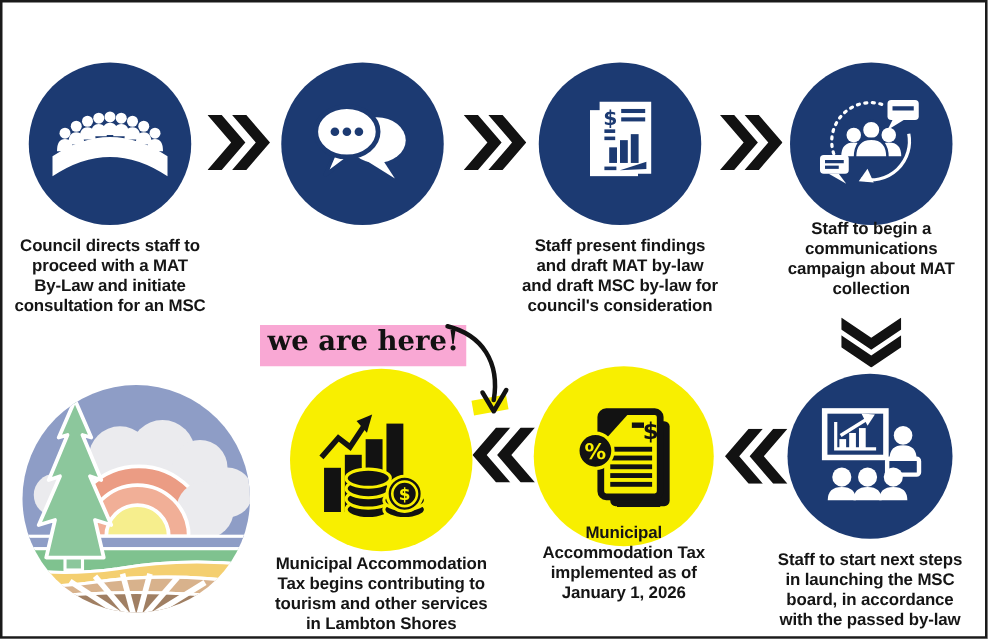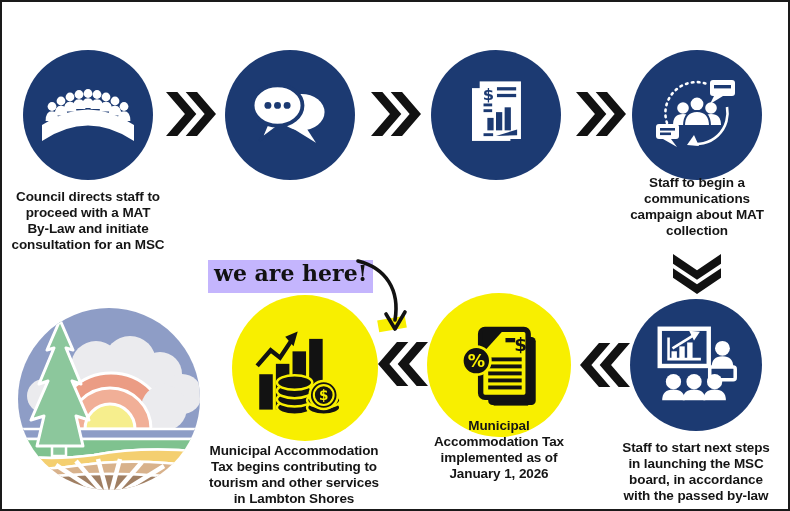--- a/index.html
+++ b/index.html
@@ -12,21 +12,21 @@
   .navy{background:#1c3a72;}
   .yellow{background:#f8ef00;}
   .caption{
     position:absolute;text-align:center;font-weight:700;font-size:13.5px;line-height:16px;
     color:#151515;white-space:pre-line;letter-spacing:-0.1px;
   }
   .chev{position:absolute;}
   .marker-label{
     position:absolute;left:206px;top:258px;
     font-family:"DejaVu Serif",serif;font-weight:700;font-size:22px;line-height:26px;
-    color:#121212;background:#c4b5fd;padding:0 6px 7px 6px;white-space:nowrap;
+    color:#121212;background:#f9a8d4;padding:0 6px 7px 6px;white-space:nowrap;
   }
   .arrow-wrap{position:absolute;left:348px;top:252px;}
   .logo{position:absolute;left:12px;top:302px;}
   svg{display:block;}
 </style>
 </head>
 <body>
 
 <div class="canvas">
 
@@ -88,20 +88,24 @@
         <rect x="37" y="38" width="9" height="3"></rect>
         <rect x="37" y="44" width="9" height="3"></rect>
         <rect x="41" y="53" width="6.5" height="13"></rect>
         <rect x="50" y="47" width="6.5" height="19"></rect>
         <rect x="59" y="42" width="6.5" height="24"></rect>
         <rect x="37" y="69" width="10" height="3"></rect>
         <path d="M50,72 L72,65 L72,71 Z"></path>
       </g>
     </svg>
   </div>
+  <div class="caption" style="left:402px;top:187px;width:184px;">Staff present findings
+and draft MAT by-law
+and draft MSC by-law for
+council's consideration</div>
 
   <svg class="chev" style="left:574px;top:90px;" width="50" height="44" viewBox="0 0 66 50" preserveAspectRatio="none">
     <polygon points="0,0 15,0 40,25 15,50 0,50 25,25" fill="#121212"></polygon>
     <polygon points="26,0 41,0 66,25 41,50 26,50 51,25" fill="#121212"></polygon>
   </svg>
 
   <div class="circle navy" style="left:630px;top:48px;width:130px;height:130px;">
     <svg width="100" height="100" viewBox="0 0 100 100">
       <path d="M20,58 A31,31 0 0 1 60,19" fill="none" stroke="#ffffff" stroke-width="2.6" stroke-dasharray="1.6 4.4" stroke-linecap="round"></path>
       <path d="M80,42 A31,31 0 0 1 42,78" fill="none" stroke="#ffffff" stroke-width="2.6"></path>
@@ -198,21 +202,21 @@
         <ellipse cx="40" cy="72" rx="17" ry="7"></ellipse>
         <ellipse cx="40" cy="64" rx="17" ry="7"></ellipse>
         <ellipse cx="68" cy="88" rx="16" ry="7"></ellipse>
         <ellipse cx="68" cy="81" rx="16" ry="7"></ellipse>
         <circle cx="68" cy="76" r="13.5"></circle>
       </g>
       <circle cx="68" cy="76" r="9.5" fill="none" stroke="#f8ef00" stroke-width="2"></circle>
       <text x="68" y="81" font-size="13" font-weight="bold" font-family="DejaVu Sans, sans-serif" text-anchor="middle" fill="#f8ef00">$</text>
     </svg>
   </div>
-  <div class="caption" style="left:182px;top:441px;width:220px;">Municipal Accommodation
+  <div class="caption" style="left:193px;top:441px;width:220px;">Municipal Accommodation
 Tax begins contributing to
 tourism and other services
 in Lambton Shores</div>
 
   <svg class="chev" style="left:376px;top:340px;" width="50" height="44" viewBox="0 0 66 50" preserveAspectRatio="none">
     <polygon points="66,0 51,0 26,25 51,50 66,50 41,25" fill="#121212"></polygon>
     <polygon points="40,0 25,0 0,25 25,50 40,50 15,25" fill="#121212"></polygon>
   </svg>
 
   <div class="circle yellow" style="left:425px;top:291px;width:144px;height:144px;">

